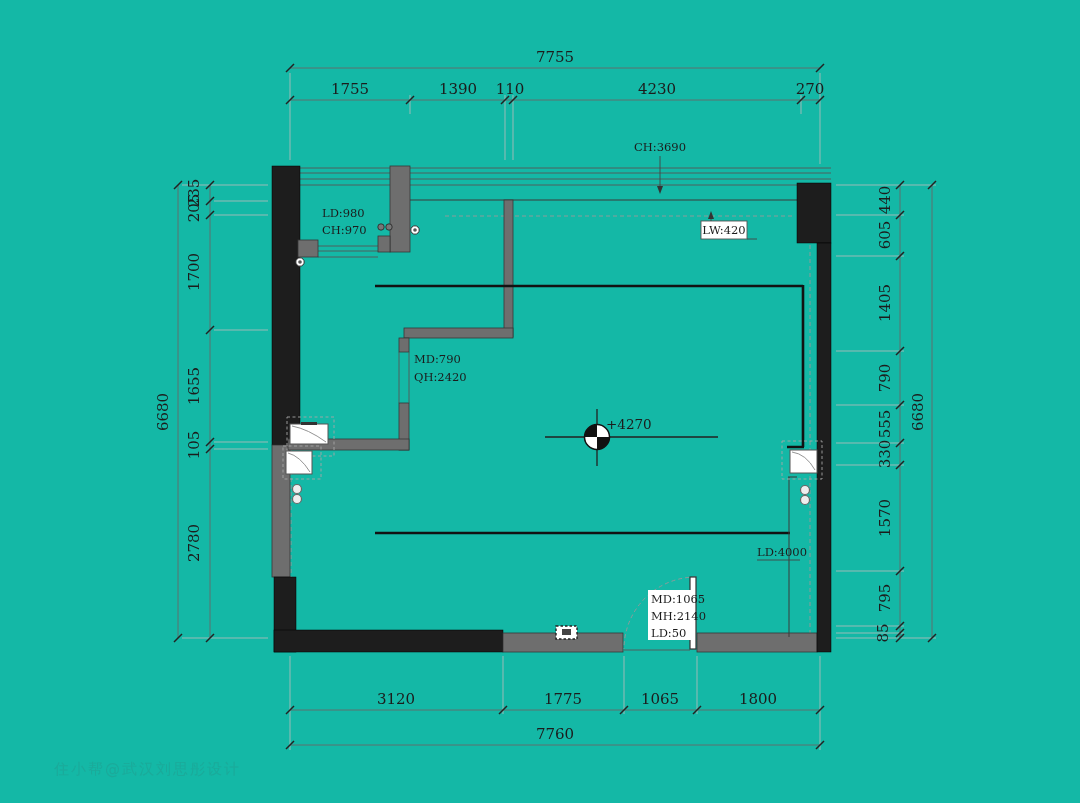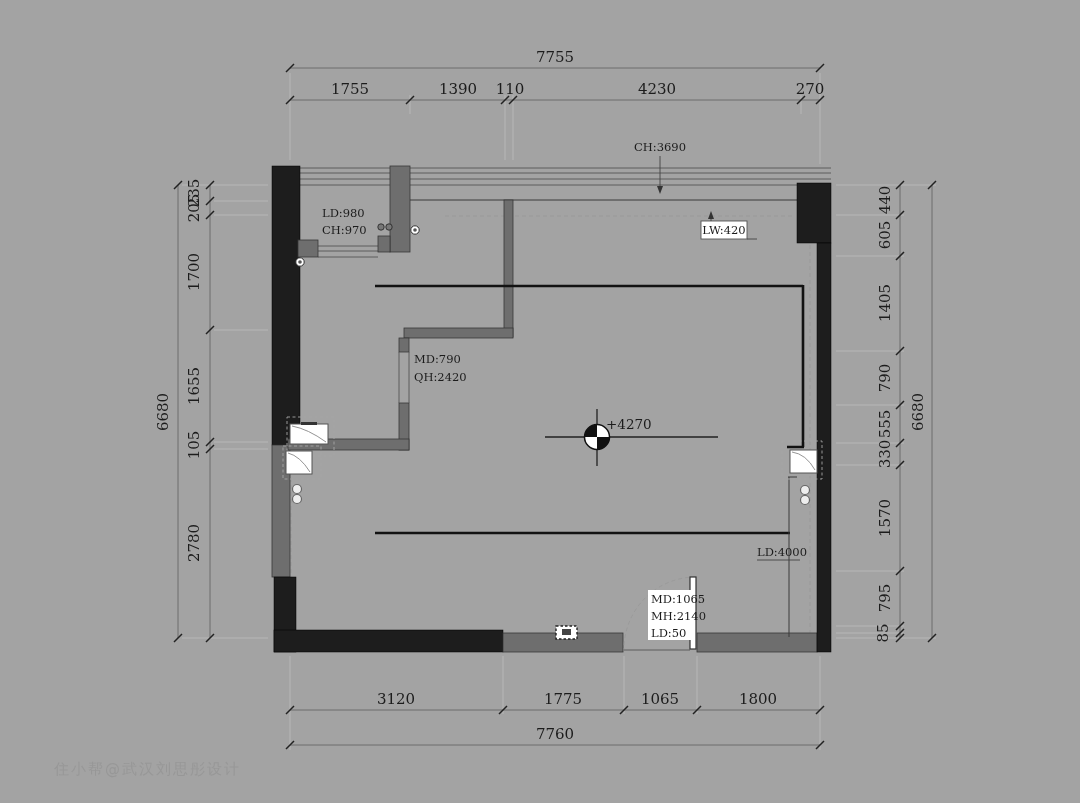--- a/index.html
+++ b/index.html
@@ -1,16 +1,16 @@
 <!DOCTYPE html>
 <html><head>
 <meta charset="utf-8">
 <style>
   html,body{margin:0;padding:0;background:#fff;}
-  .canvas{position:relative;width:1080px;height:803px;background:#a3a3a3;overflow:hidden;
+  .canvas{position:relative;width:1080px;height:803px;background:#14b8a6;overflow:hidden;
           font-family:"DejaVu Serif",serif;}
   .canvas svg{position:absolute;left:0;top:0;}
   svg text{font-family:"DejaVu Serif",serif;fill:#1c1c1c;}
   .dim{font-size:15px;}
   .lbl{font-size:11.5px;}
   .elev{font-size:13.5px;}
   .dl{stroke:#666;stroke-width:.9;fill:none;}
   .tk{stroke:#222;stroke-width:1.5;fill:none;}
   .ext{stroke:#bcbcbc;stroke-width:.8;fill:none;}
   .thin{stroke:#3a3a3a;stroke-width:1;fill:none;}

